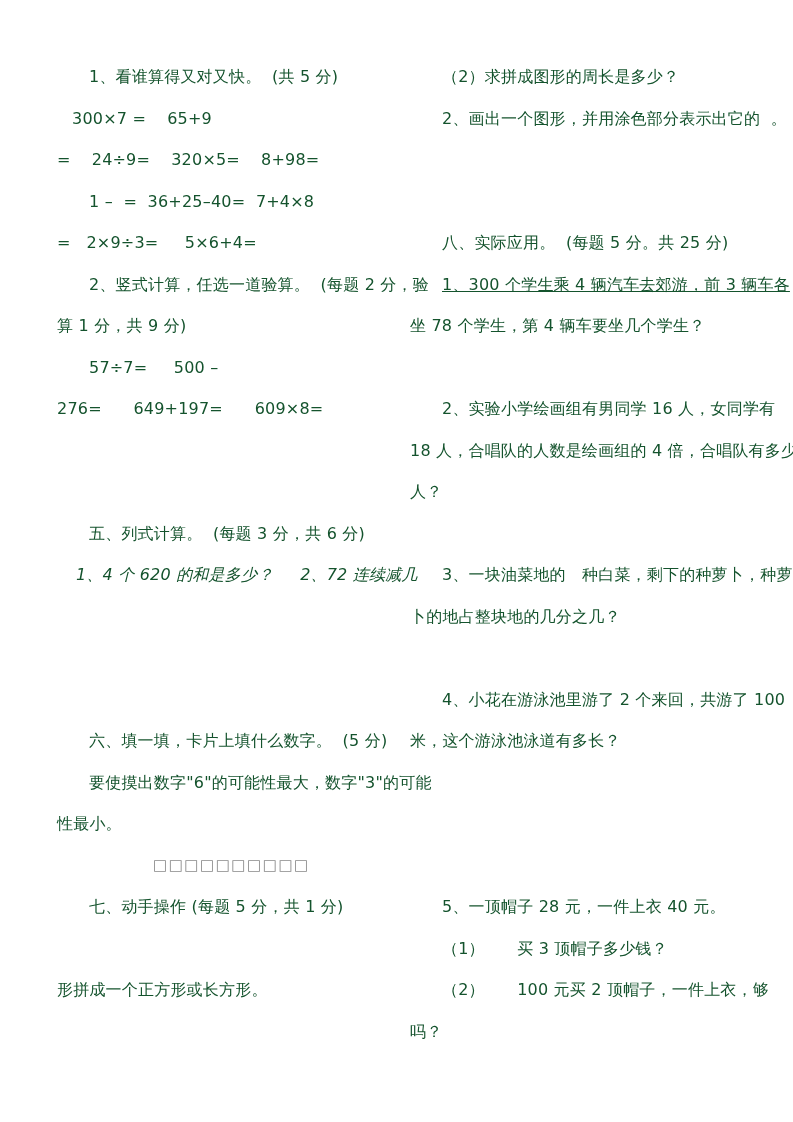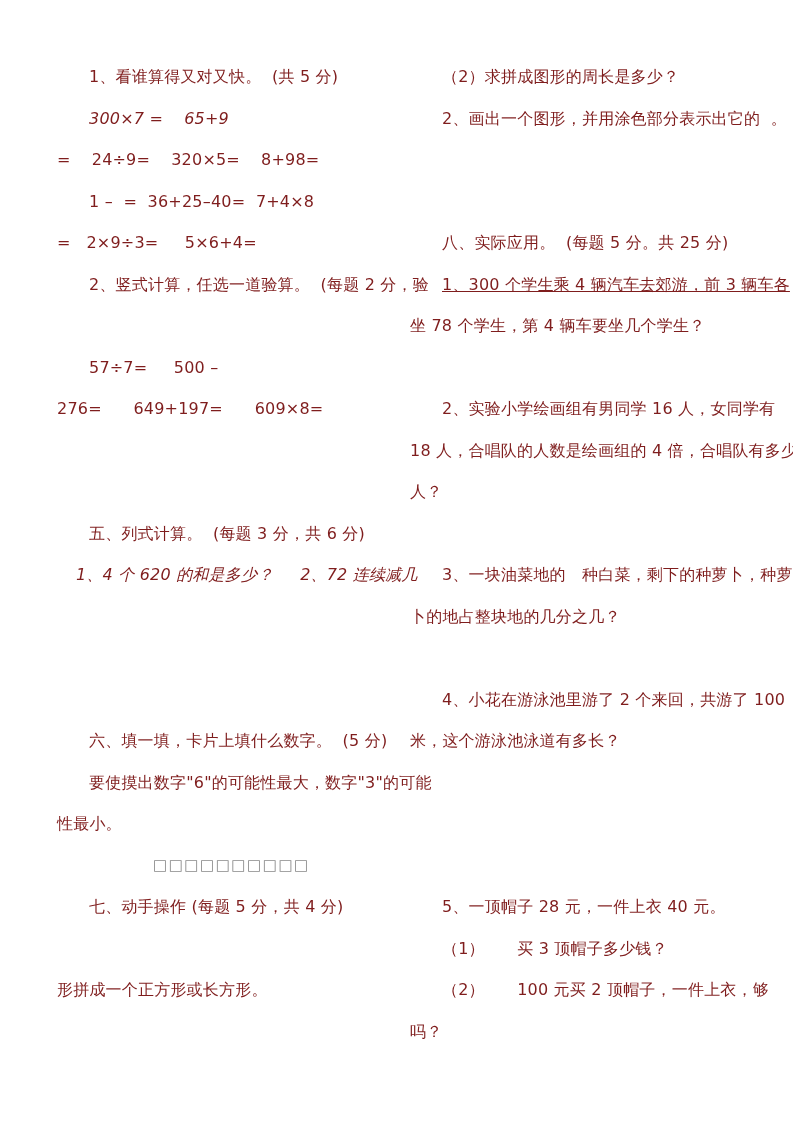--- a/index.html
+++ b/index.html
@@ -18,50 +18,51 @@
   .col {
     position: absolute;
     inset: 0;
     pointer-events: none;
   }
   .line {
     position: absolute;
     font-size: 16px;
     line-height: 41.5px;
     height: 41.5px;
-    color: #7f1d1d;
+    color: #14532d;
     white-space: pre;
     letter-spacing: 0.2px;
   }
   .line.muted {
     color: #8a8a8a;
     font-size: 15px;
     letter-spacing: 1.5px;
   }
 </style>
 </head>
 <body>
 
 <div class="page">
   <section class="col">
       <div class="line" style="left: 89px; top: 56px;">1、看谁算得又对又快。  (共 5 分)</div>
-      <div class="line" style="left: 89px; top: 97.5px; font-style: italic;">300×7 =    65+9</div>
+      <div class="line" style="left: 72px; top: 97.5px;">300×7 =    65+9</div>
       <div class="line" style="left: 57px; top: 139px;">=    24÷9=    320×5=    8+98=</div>
       <div class="line" style="left: 89px; top: 180.5px;">1 –  =  36+25–40=  7+4×8</div>
       <div class="line" style="left: 57px; top: 222px;">=   2×9÷3=     5×6+4=</div>
       <div class="line" style="left: 89px; top: 263.5px;">2、竖式计算，任选一道验算。  (每题 2 分，验</div>
+      <div class="line" style="left: 57px; top: 305px;">算 1 分，共 9 分)</div>
       <div class="line" style="left: 89px; top: 346.5px;">57÷7=     500 –</div>
       <div class="line" style="left: 57px; top: 388px;">276=      649+197=      609×8=</div>
       <div class="line" style="left: 89px; top: 512.5px;">五、列式计算。  (每题 3 分，共 6 分)</div>
       <div class="line" style="left: 76px; top: 554px; font-style: italic;">1、4 个 620 的和是多少？　  2、72 连续减几</div>
       <div class="line" style="left: 89px; top: 720px;">六、填一填，卡片上填什么数字。  (5 分)</div>
       <div class="line" style="left: 89px; top: 761.5px;">要使摸出数字"6"的可能性最大，数字"3"的可能</div>
       <div class="line" style="left: 57px; top: 803px;">性最小。</div>
       <div class="line muted" style="left: 153px; top: 844.5px;">□□□□□□□□□□</div>
-      <div class="line" style="left: 89px; top: 886px;">七、动手操作 (每题 5 分，共 4 分)</div>
+      <div class="line" style="left: 89px; top: 886px;">七、动手操作 (每题 5 分，共 1 分)</div>
       <div class="line" style="left: 57px; top: 969px;">形拼成一个正方形或长方形。</div>
     </section>
   <section class="col">
       <div class="line" style="left: 442px; top: 56px; text-align: center;">（2）求拼成图形的周长是多少？</div>
       <div class="line" style="left: 442px; top: 97.5px;">2、画出一个图形，并用涂色部分表示出它的  。</div>
       <div class="line" style="left: 442px; top: 222px;">八、实际应用。  (每题 5 分。共 25 分)</div>
       <div class="line" style="left: 442px; top: 263.5px; text-decoration: underline;">1、300 个学生乘 4 辆汽车去郊游，前 3 辆车各</div>
       <div class="line" style="left: 410px; top: 305px;">坐 78 个学生，第 4 辆车要坐几个学生？</div>
       <div class="line" style="left: 442px; top: 388px;">2、实验小学绘画组有男同学 16 人，女同学有</div>
       <div class="line" style="left: 410px; top: 429.5px;">18 人，合唱队的人数是绘画组的 4 倍，合唱队有多少</div>

